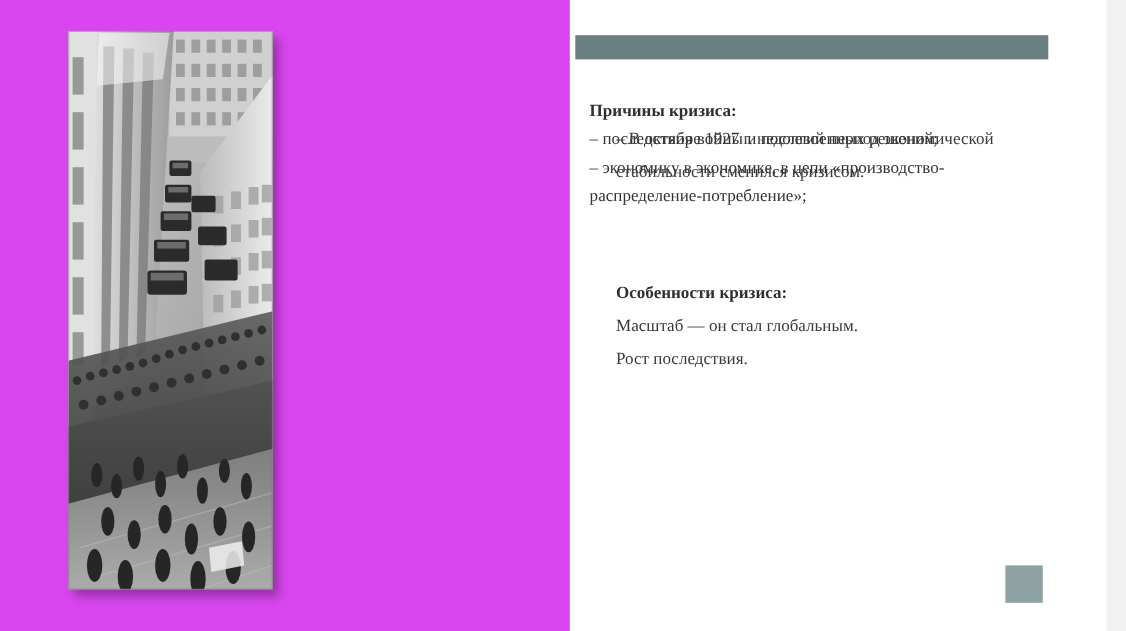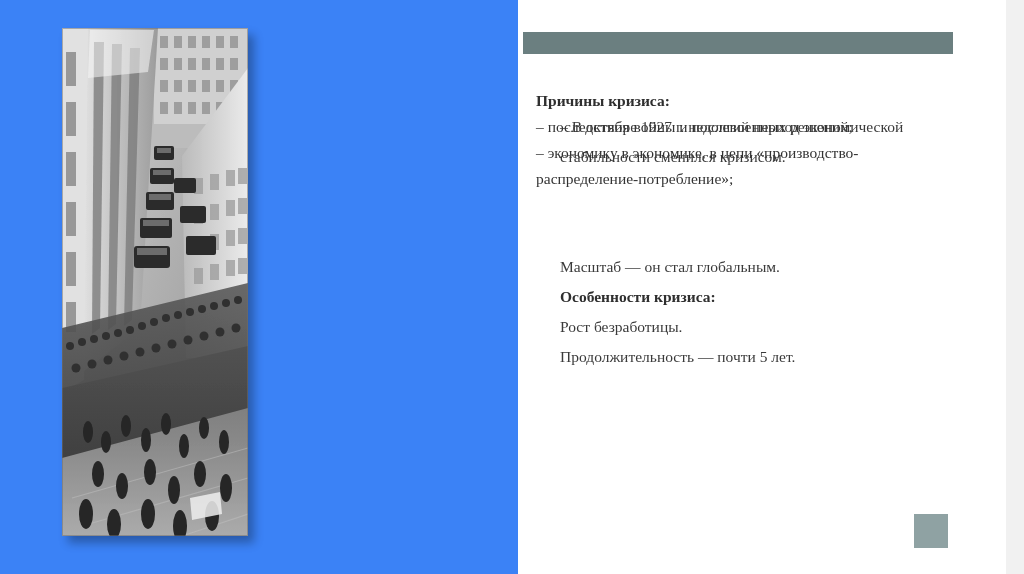--- a/index.html
+++ b/index.html
@@ -14,21 +14,21 @@
     overflow: hidden;
     font-family: "Liberation Sans", sans-serif;
   }
 
   
   .slide {
     position: absolute;
     left: 0; top: 0;
     width: 1024px;
     height: 574px;
-    background: #3b82f6;
+    background: #d946ef;
   }
 
   
   .photo-wrap {
     position: absolute;
     left: 62px;
     top: 28px;
     width: 186px;
     height: 508px;
     box-shadow: 6px 7px 9px rgba(0,0,0,0.30);
@@ -314,19 +314,18 @@
     <span class="line hd">Причины кризиса:</span>
     <span class="line">– последствия войны и послевоенных решений;</span>
     <span class="line">– экономику в экономике, в цепи «производство-распределение-потребление»;</span>
   </div>
 
   <div class="txt block-b">
     <span class="line">– В октябре 1927 г. недолгий период экономической стабильности сменился кризисом.</span>
   </div>
 
   <div class="txt block-c">
+    <span class="line hd">Особенности кризиса:</span>
     <span class="line">Масштаб — он стал глобальным.</span>
-    <span class="line hd">Особенности кризиса:</span>
-    <span class="line">Рост безработицы.</span>
-    <span class="line">Продолжительность — почти 5 лет.</span>
+    <span class="line">Рост последствия.</span>
   </div>
 
 </div>
 
 </body></html>

